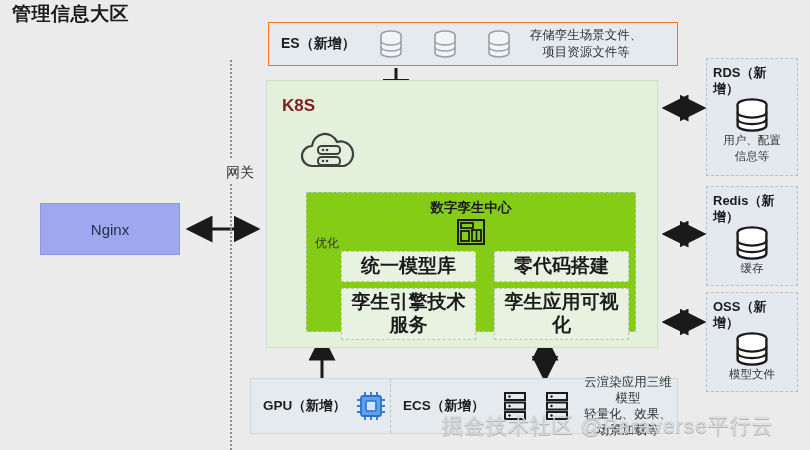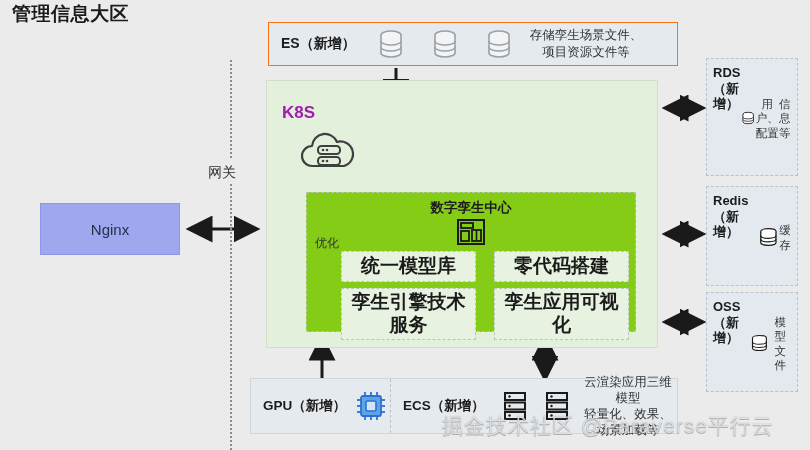--- a/index.html
+++ b/index.html
@@ -22,21 +22,21 @@
   #title div{white-space:nowrap;}
 
   
   #gw-line{
     left:230px;top:60px;width:0;height:390px;
     border-left:2px dotted #8c8c8c;
   }
   #gw-label{
     left:208px;top:160px;width:46px;height:24px;
     background:#ebebeb;
-    font-size:14px;color:#333;text-align:left;line-height:24px;
+    font-size:14px;color:#333;text-align:right;line-height:24px;
   }
 
   
   #nginx{
     left:40px;top:203px;width:140px;height:52px;
     background:#9fa8ef;border:1px solid #8d97e8;
     color:#26304a;font-size:15px;
     display:flex;align-items:center;justify-content:center;
   }
 
@@ -55,21 +55,21 @@
     margin-left:18px;font-size:12.5px;color:#333;
     line-height:1.35;text-align:center;
   }
 
   
   #k8s{
     left:266px;top:80px;width:392px;height:268px;
     background:#e3f0dc;border:1px solid #cfe0c6;
   }
   #k8s-label{
-    left:282px;top:103px;font-size:17px;font-weight:bold;color:#a21caf;
+    left:282px;top:96px;font-size:17px;font-weight:bold;color:#7f1d1d;
   }
   #k8s-cloud{left:296px;top:126px;}
 
   
   #dtc{
     left:306px;top:192px;width:330px;height:140px;
     background:#84cc16;border:1px dashed #b7c9ae;
   }
   #dtc-title{
     position:absolute;left:0;right:0;top:6px;
@@ -90,21 +90,21 @@
     text-align:center;font-size:19px;font-weight:bold;color:#1b1b1b;
     line-height:1.2;padding:2px 4px;box-sizing:border-box;
   }
   .dtc-cell.tall{min-height:38px;}
 
   
   .rbox{
     left:706px;width:92px;
     background:#e3e9ee;border:1px dashed #b9c2ca;
     padding:6px 6px 4px;
-    display:flex;align-items:center;
+    display:flex;flex-direction:column;align-items:center;
   }
   .rbox .rtitle{
     align-self:flex-start;font-size:13px;font-weight:bold;color:#1b1b1b;
     line-height:1.2;margin-bottom:2px;
   }
   .rbox .rtext{
     font-size:11.5px;color:#333;text-align:center;line-height:1.25;margin-top:1px;
   }
   #rds{top:58px;height:118px;}
   #redis{top:186px;height:100px;}

